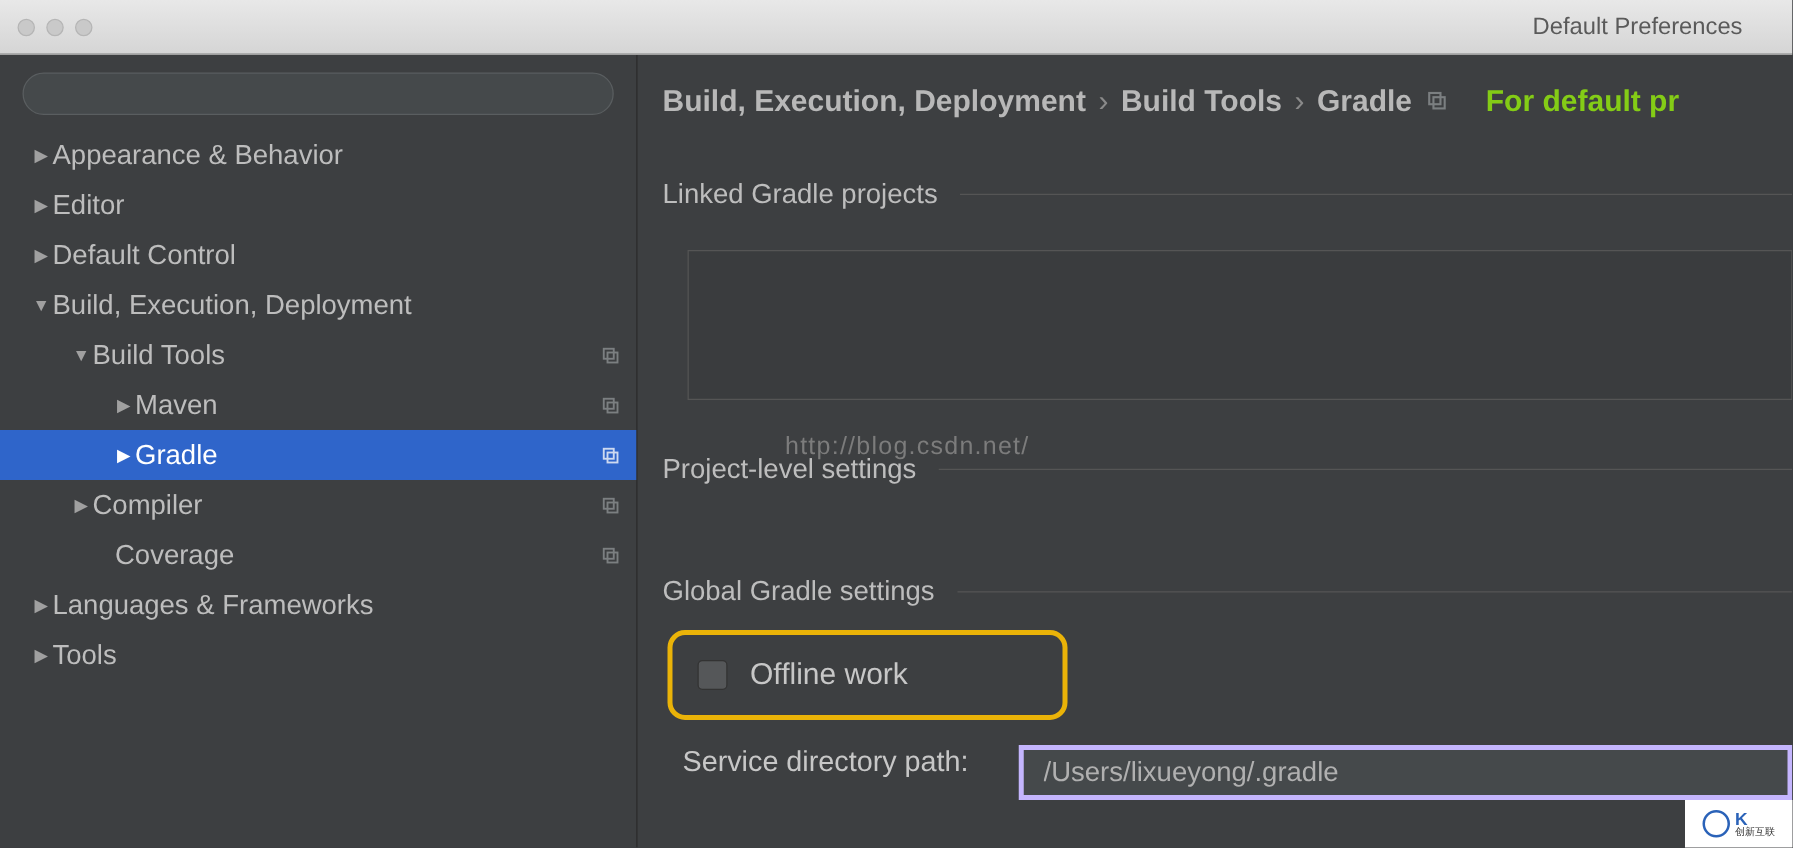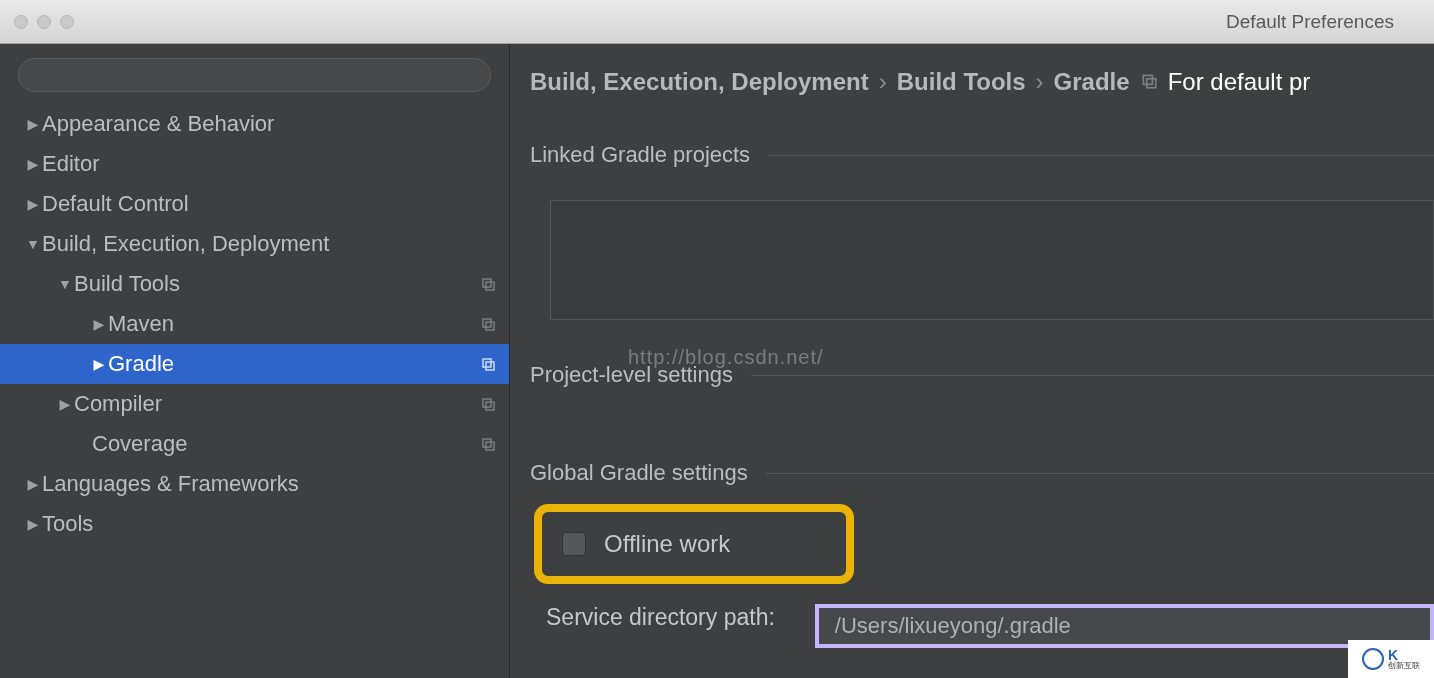--- a/index.html
+++ b/index.html
@@ -113,21 +113,21 @@
   font-size: 24px;
   color: #b8b8b8;
   display: flex;
   align-items: center;
   gap: 10px;
   flex-wrap: nowrap;
   white-space: nowrap;
 }
 .breadcrumb .seg { font-weight: 600; }
 .breadcrumb .sep { color: #8a8a8a; }
-.breadcrumb .trail { color: #ffffff; font-weight: 400; }
+.breadcrumb .trail { color: #84cc16; font-weight: 700; margin-left: 21px; }
 .breadcrumb .small-icon { color: #7b7f81; }
 
 .section-label {
   font-size: 22px;
   color: #bdbdbd;
   display: flex;
   align-items: center;
   gap: 18px;
   margin-top: 46px;
   text-align: center;
@@ -149,21 +149,21 @@
   position: absolute;
   left: 628px;
   top: 346px;
   color: #7c7c7c;
   font-size: 20px;
   letter-spacing: 1px;
   pointer-events: none;
 }
 
 .highlight-box {
-  border: 8px solid #eab308;
+  border: 4px solid #eab308;
   border-radius: 14px;
   width: 320px;
   padding: 18px 20px;
   margin: 18px 0 0 4px;
   display: flex;
   align-items: center;
   gap: 18px;
 }
 .checkbox {
   width: 24px; height: 24px;

